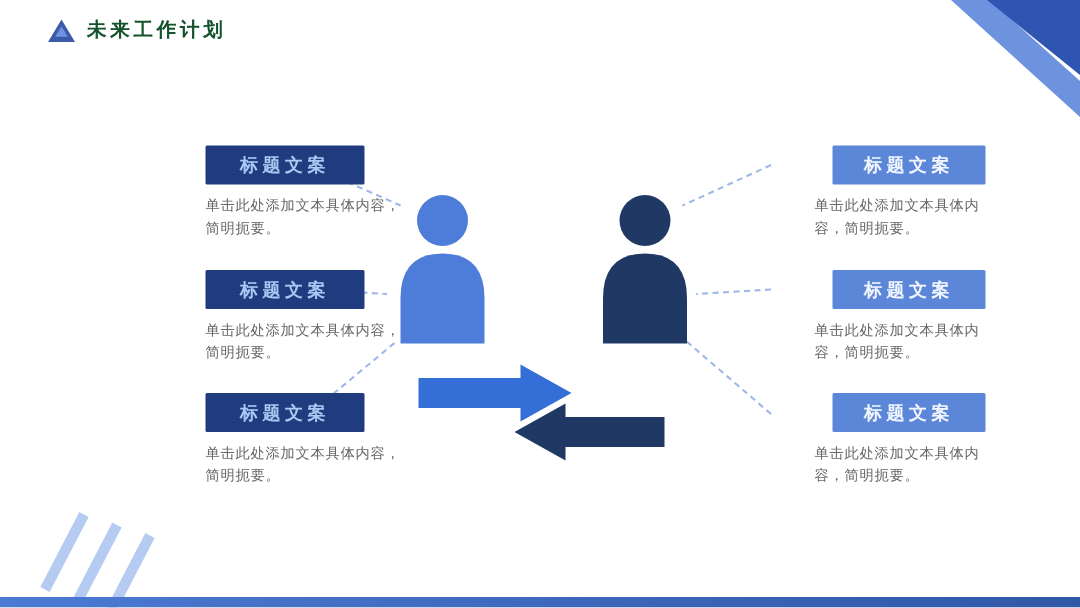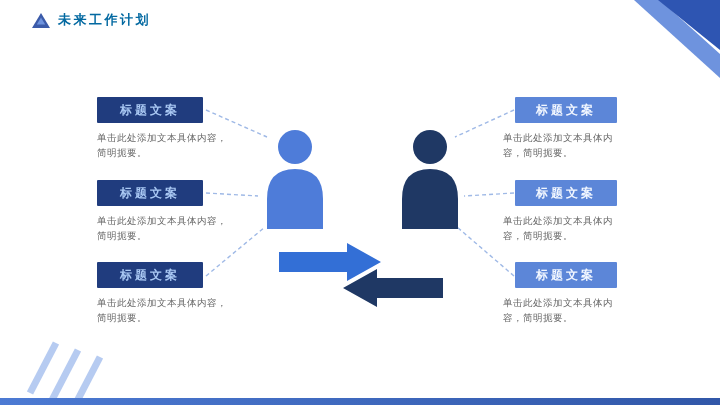--- a/index.html
+++ b/index.html
@@ -7,23 +7,23 @@
   body {
     font-family:"Liberation Sans", sans-serif;
     background:#ffffff;
     overflow:hidden;
   }
   .slide { position:relative; width:720px; height:405px; background:#fff; overflow:hidden; }
 
   .deco-svg { position:absolute; inset:0; width:720px; height:405px; pointer-events:none; }
 
   .header { position:absolute; top:11px; left:32px; display:flex; align-items:center; gap:8px; z-index:3; }
-  .slide-title { font-size:13px; font-weight:bold; color:#0369a1; letter-spacing:2.5px; }
+  .slide-title { font-size:13px; font-weight:bold; color:#14532d; letter-spacing:2.5px; }
 
-  .item { position:absolute; z-index:2; }
+  .item { position:absolute; z-index:2;margin-left:40px; }
   .title-box {
     height:26px; line-height:26px; text-align:center;
     font-size:12px; font-weight:bold; letter-spacing:3px; border-radius:1px;
   }
   .dark-box  { background:#203C7E; color:#A9C8F3; width:106px; }
   .light-box { background:#5C86D8; color:#F2F7FF; width:102px; margin-left:12px; }
   .desc {
     margin-top:7px; font-size:9.5px; color:#666666;
     line-height:15px; letter-spacing:0.5px;
   }

